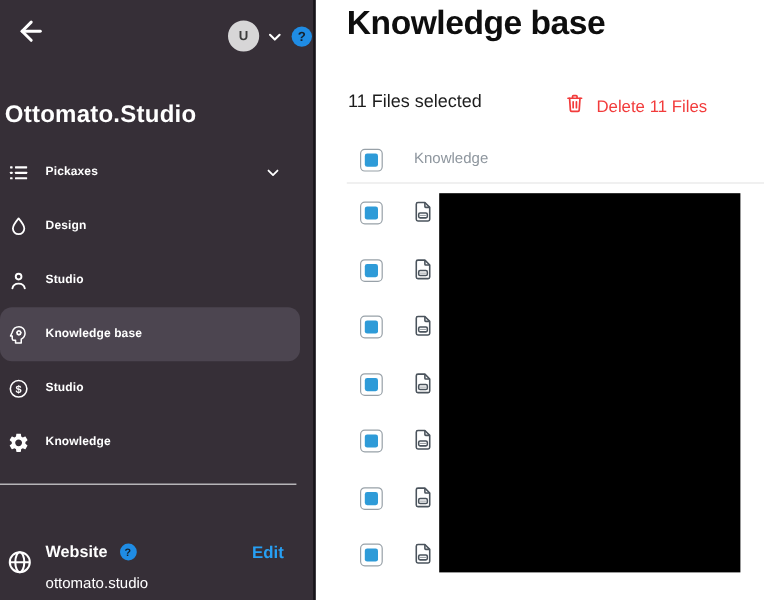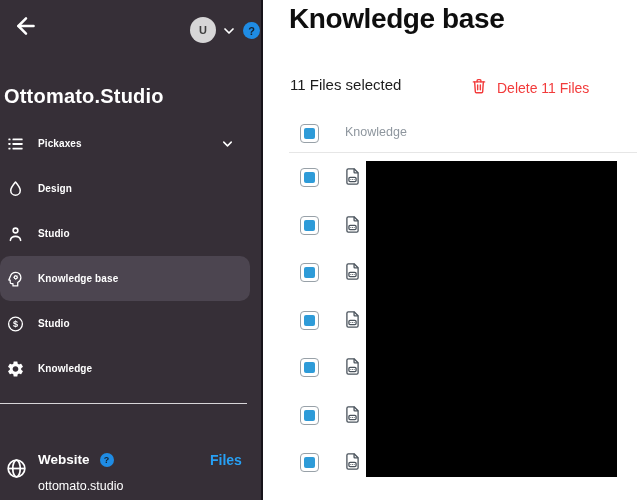--- a/index.html
+++ b/index.html
@@ -186,21 +186,21 @@
         <circle cx="12" cy="12" r="8.7"></circle>
         <ellipse cx="12" cy="12" rx="3.9" ry="8.7"></ellipse>
         <path d="M3.3 12h17.4"></path>
       </svg>
     </span>
     <div class="website-label-row">
       <span class="website-label">Website</span>
       <span class="help-badge small">?</span>
     </div>
     <div class="website-domain">ottomato.studio</div>
-    <div class="edit-link">Files</div>
+    <div class="edit-link">Edit</div>
   </div>
 
 </div>
 
 <div class="page-title">Knowledge base</div>
 
 <div class="selection-status">11 Files selected</div>
 
 <div class="delete-btn">
   <span>

